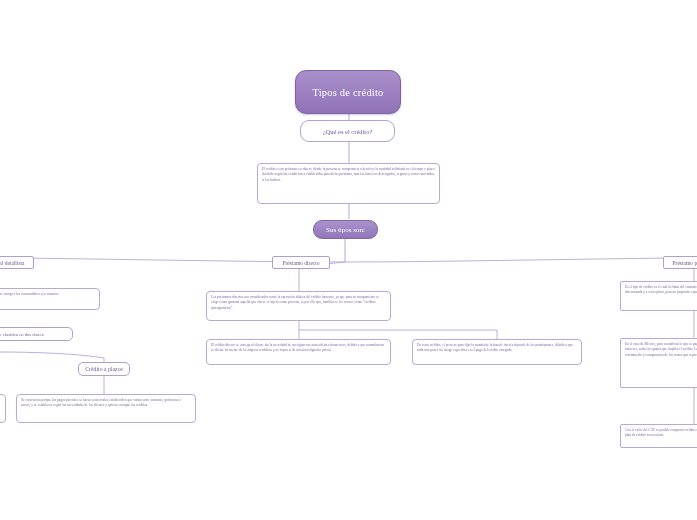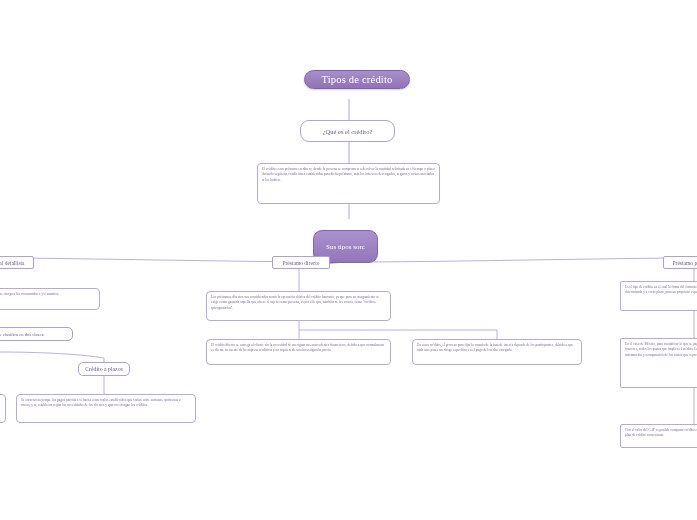--- a/index.html
+++ b/index.html
@@ -143,33 +143,33 @@
       <path d="M-2,352 L-2,394"></path>
     </g>
 
     <g fill="none" stroke="#b6a6d6" stroke-width="0.9">
       <path d="M694,269 L694,281"></path>
       <path d="M694,311 L694,338"></path>
       <path d="M694,388 L694,424"></path>
     </g>
   </svg>
 
-  <div class="node root" style="left:304px;top:70px;width:106px;height:19px;">
+  <div class="node root" style="left:295px;top:70px;width:106px;height:44px;">
     <span>Tipos de crédito</span>
   </div>
 
   <div class="node pill" style="left:300px;top:120px;width:95px;height:22px;">
     <span>¿Qué es el crédito?</span>
   </div>
 
   <div class="node para" style="left:257px;top:163px;width:183px;height:41px;">
     <span>El crédito es un préstamo en dinero, donde la persona se compromete a devolver la cantidad solicitada en el tiempo o plazo definido según las condiciones establecidas para dicho préstamo, más los intereses devengados, seguros y costos asociados si los hubiere.</span>
   </div>
 
-  <div class="node pill-filled" style="left:313px;top:230px;width:65px;height:33px;">
+  <div class="node pill-filled" style="left:313px;top:220px;width:65px;height:19px;">
     <span>Sus tipos son:</span>
   </div>
 
   <div class="node tag" style="left:-28px;top:256px;width:62px;height:13px;">
     <span>Crédito al detallista</span>
   </div>
 
   <div class="node tag" style="left:272px;top:256px;width:58px;height:13px;">
     <span>Préstamo directo</span>
   </div>

